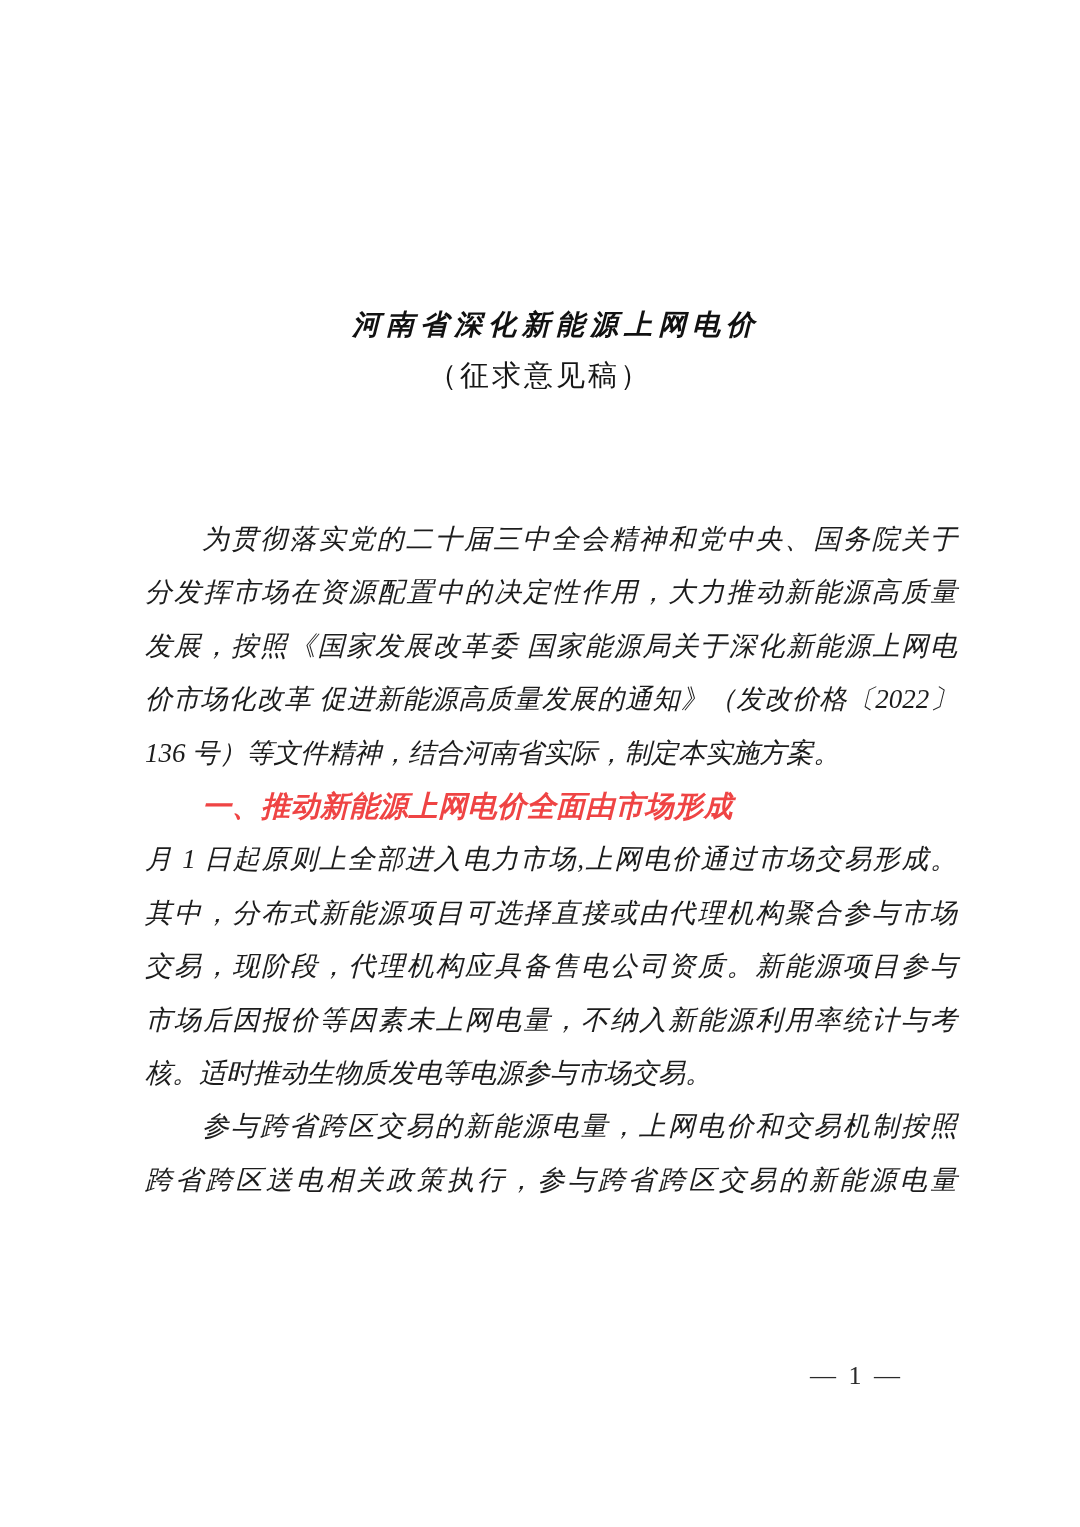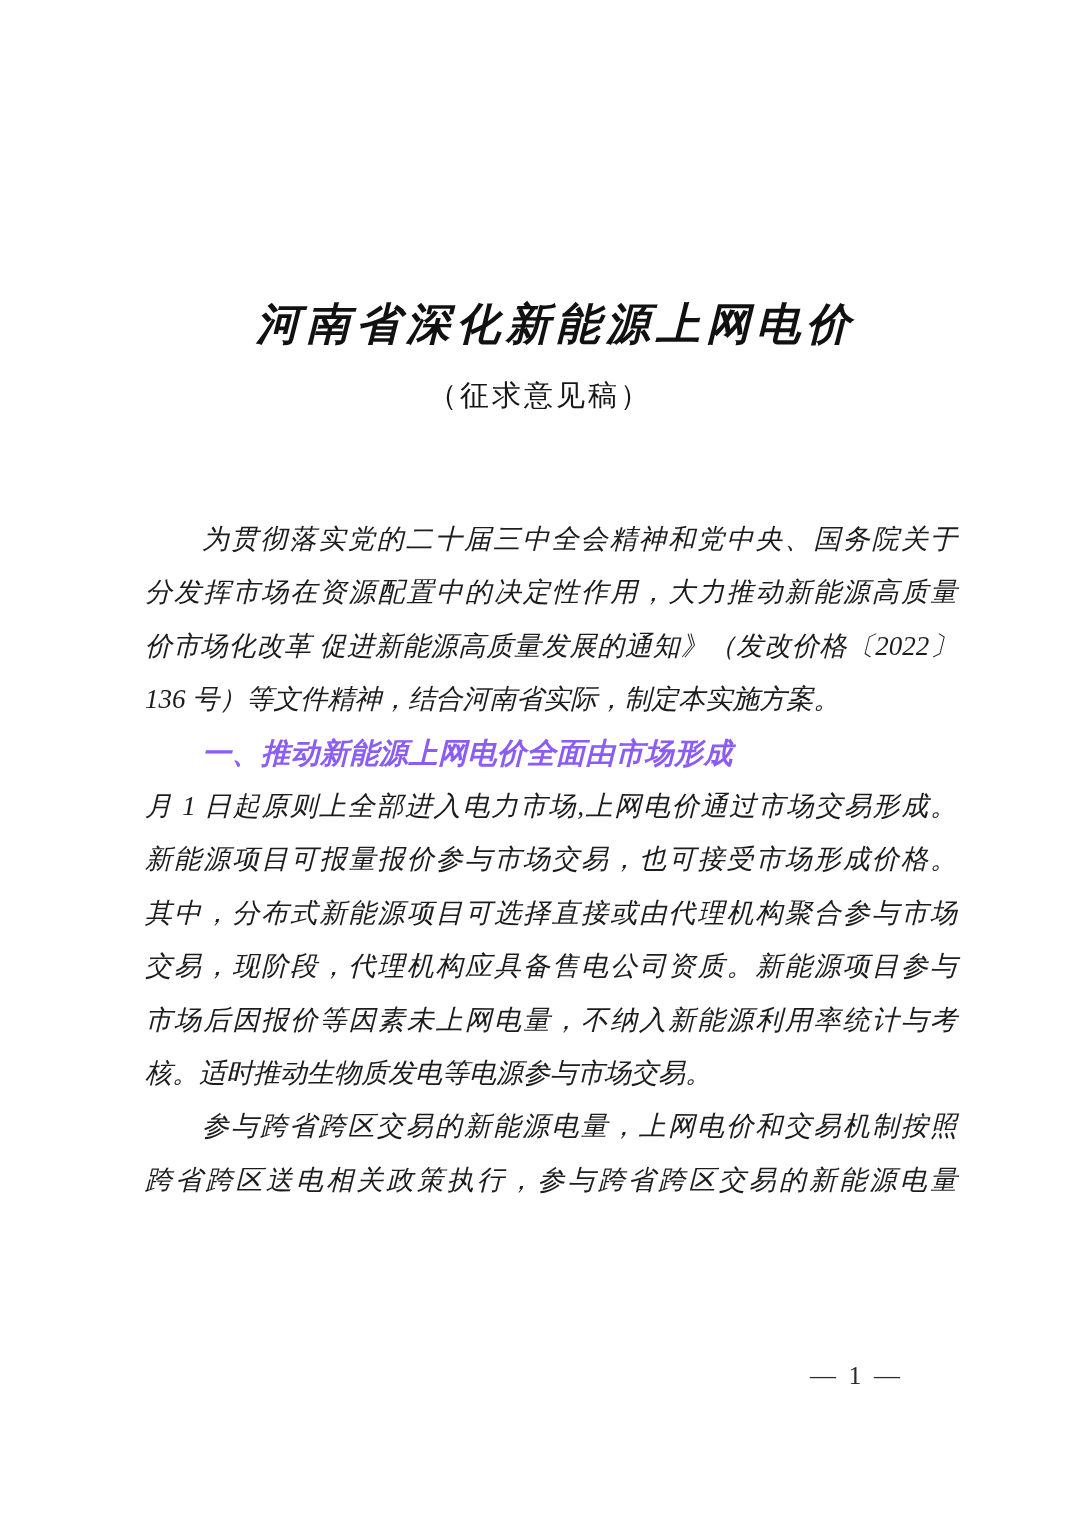--- a/index.html
+++ b/index.html
@@ -19,30 +19,30 @@
 
   
   .title-block {
     position: absolute;
     top: 296px;
     left: 0;
     width: 1080px;
     text-align: center;
   }
   .doc-title {
-    font-size: 44px;
+    font-size: 28px;
     line-height: 57px;
     font-weight: 700;
     font-style: italic;
     letter-spacing: 6px;
     color: #111111;
     padding-left: 32px;
   }
   .doc-subtitle {
-    margin-top: 20px;
+    margin-top: 0;
     font-size: 29px;
     line-height: 44px;
     letter-spacing: 3px;
     font-weight: 400;
     font-style: normal;
     color: #161616;
   }
 
   
   .body-block {
@@ -65,21 +65,21 @@
   .heading {
     font-family: "Liberation Sans", "DejaVu Sans", sans-serif;
     font-weight: 700;
     font-size: 29px;
     height: 53.4px;
     line-height: 53.4px;
     text-indent: 57px;
     text-align: left;
     text-align-last: left;
     letter-spacing: 0.5px;
-    color: #8b5cf6;
+    color: #ef4444;
   }
 
   
   .page-number {
     position: absolute;
     top: 1360px;
     right: 177px;
     font-size: 26px;
     line-height: 32px;
     letter-spacing: 3px;
@@ -93,27 +93,27 @@
 
   <header class="title-block">
     <div class="doc-title">河南省深化新能源上网电价</div>
     <div class="doc-subtitle">（征求意见稿）</div>
   </header>
 
   <main class="body-block">
 
     <div class="ln ind">为贯彻落实党的二十届三中全会精神和党中央、国务院关于</div>
     <div class="ln">分发挥市场在资源配置中的决定性作用，大力推动新能源高质量</div>
+    <div class="ln">发展，按照《国家发展改革委 国家能源局关于深化新能源上网电</div>
     <div class="ln">价市场化改革 促进新能源高质量发展的通知》（发改价格〔2022〕</div>
     <div class="ln end">136 号）等文件精神，结合河南省实际，制定本实施方案。</div>
 
     <div class="heading">一、推动新能源上网电价全面由市场形成</div>
 
     <div class="ln">月 1 日起原则上全部进入电力市场,上网电价通过市场交易形成。</div>
-    <div class="ln">新能源项目可报量报价参与市场交易，也可接受市场形成价格。</div>
     <div class="ln">其中，分布式新能源项目可选择直接或由代理机构聚合参与市场</div>
     <div class="ln">交易，现阶段，代理机构应具备售电公司资质。新能源项目参与</div>
     <div class="ln">市场后因报价等因素未上网电量，不纳入新能源利用率统计与考</div>
     <div class="ln end">核。适时推动生物质发电等电源参与市场交易。</div>
 
     <div class="ln ind">参与跨省跨区交易的新能源电量，上网电价和交易机制按照</div>
     <div class="ln">跨省跨区送电相关政策执行，参与跨省跨区交易的新能源电量</div>
   </main>
 
   <footer>

